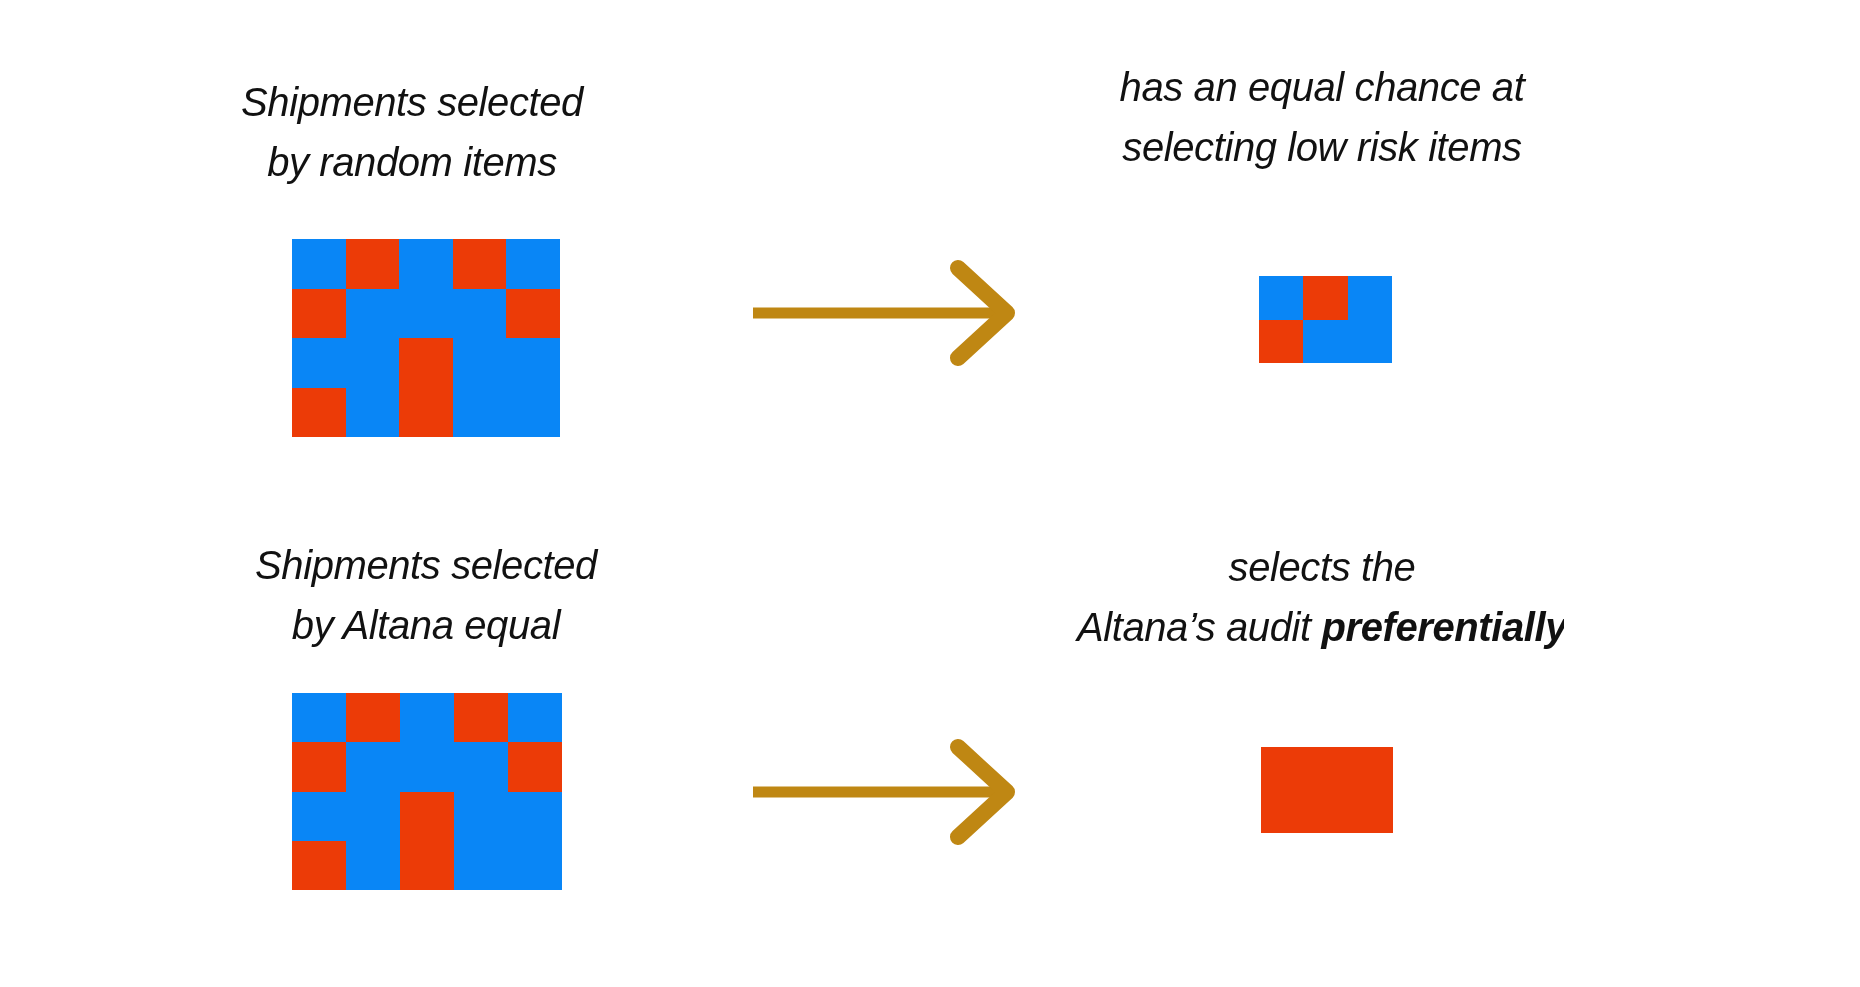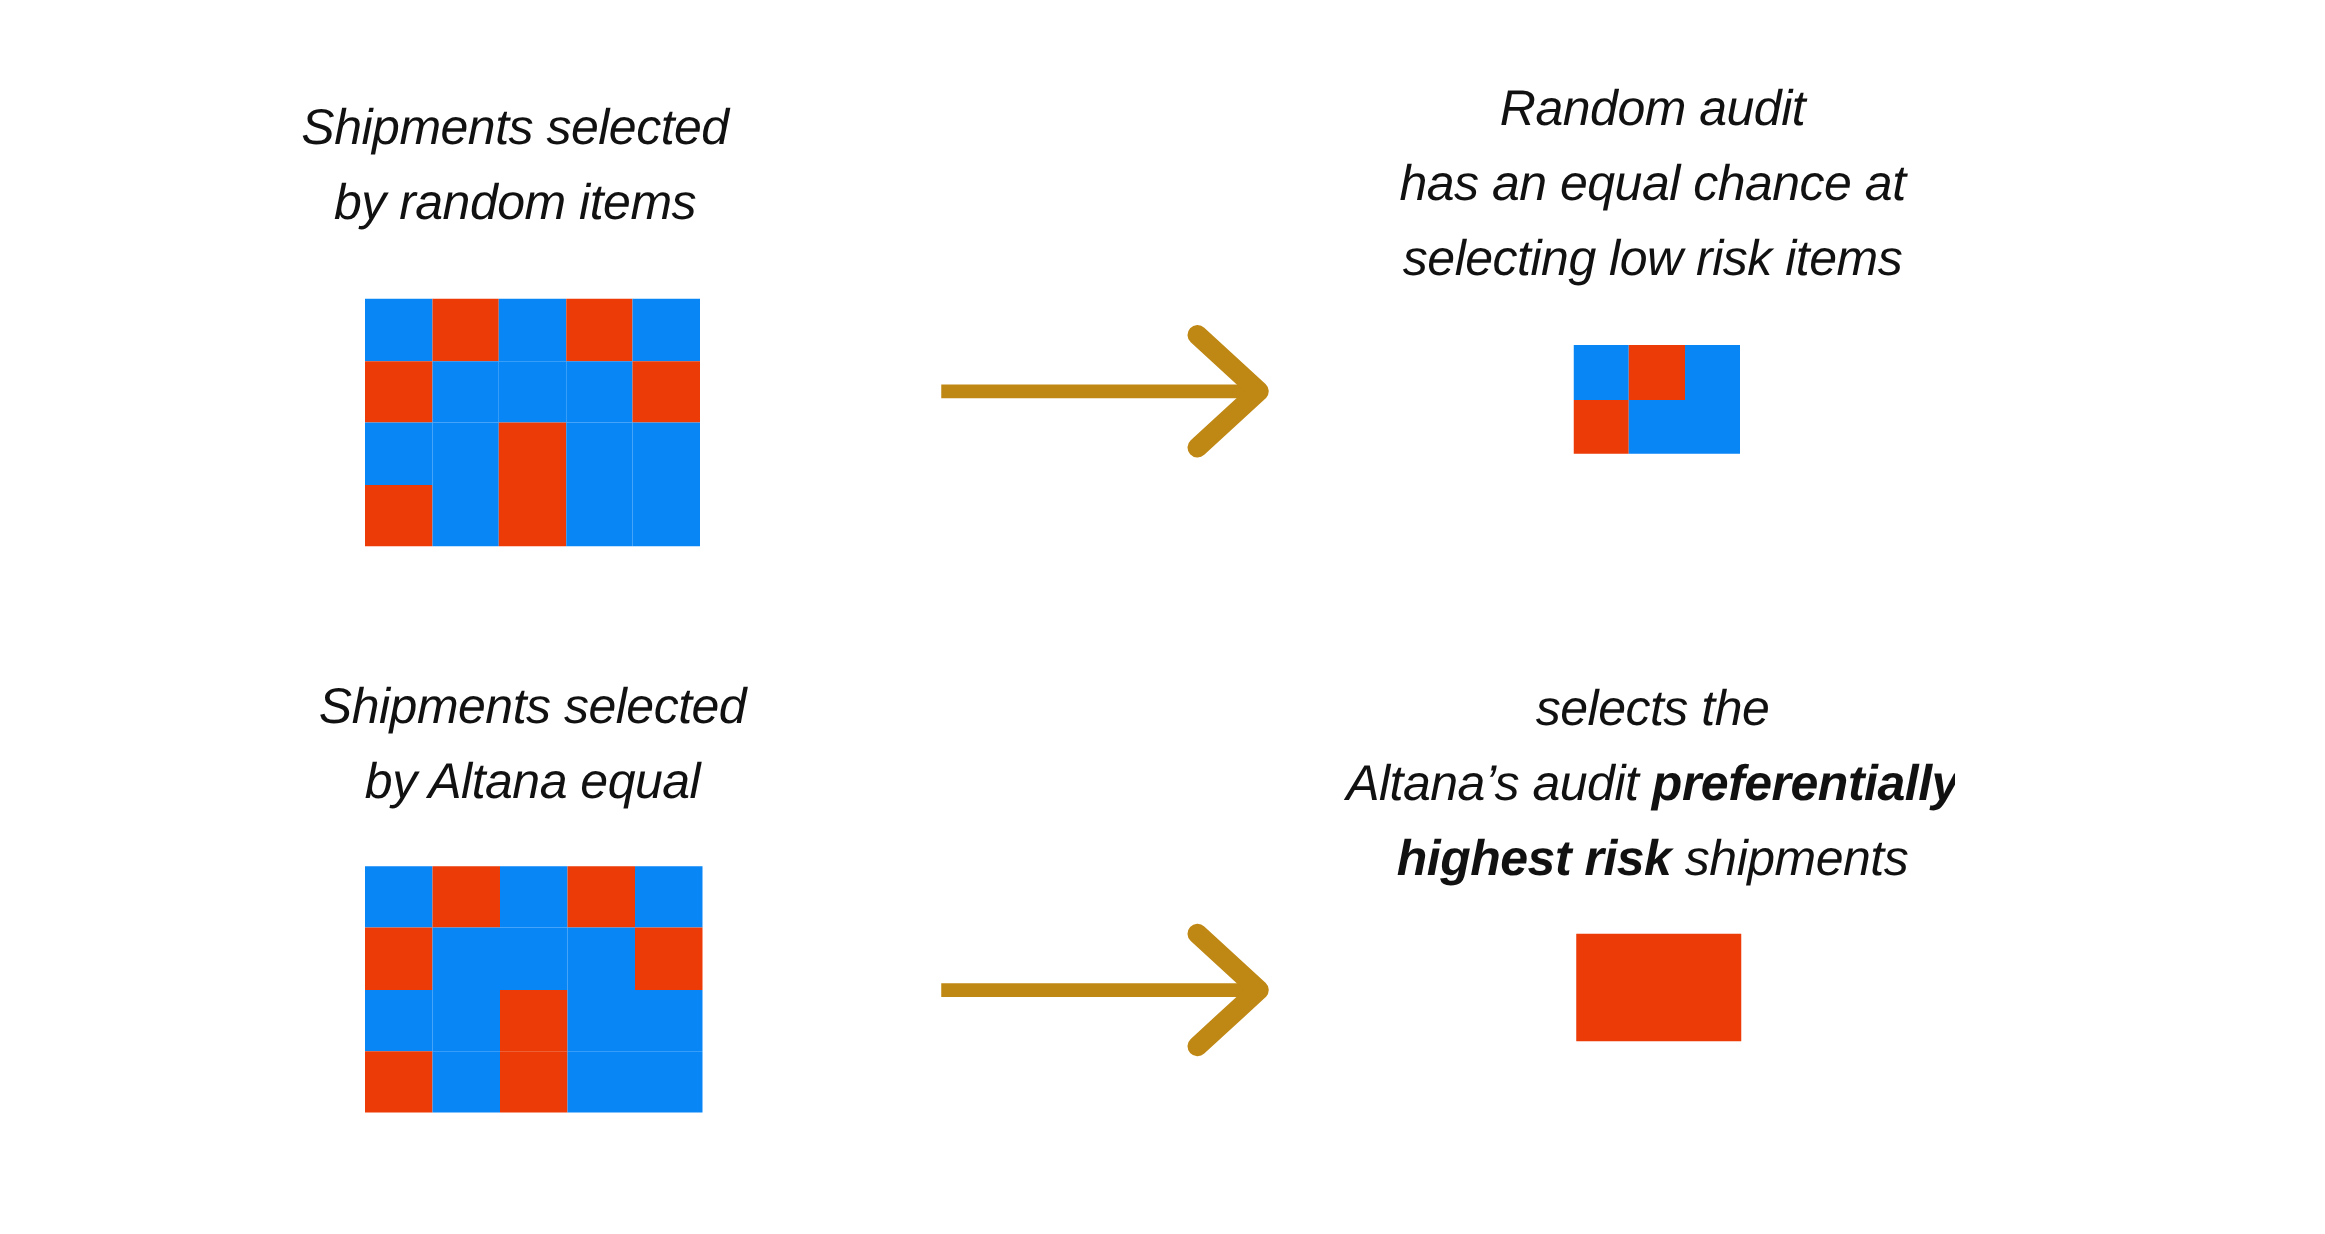--- a/index.html
+++ b/index.html
@@ -85,21 +85,20 @@
       <div class="cell" style="background: rgb(9, 134, 246);"></div>
       <div class="cell" style="background: rgb(9, 134, 246);"></div>
     </div>
 
   <svg class="arrow" id="random-arrow" width="280" height="125" viewBox="0 0 280 125">
     <line class="shaft" x1="8" y1="58" x2="252" y2="58"></line>
     <polyline class="head" points="213,13 262,58 213,103"></polyline>
   </svg>
 
   <div class="label" id="random-result-label">
-      <div class="line">Random audit</div>
       <div class="line">has an equal chance at</div>
       <div class="line">selecting low risk items</div>
     </div>
 
   <div class="ship-grid" id="random-result-grid" style="grid-template-rows: repeat(2, 1fr); grid-template-columns: repeat(3, 1fr);">
       <div class="cell" style="background: rgb(9, 134, 246);"></div>
       <div class="cell" style="background: rgb(236, 59, 7);"></div>
       <div class="cell" style="background: rgb(9, 134, 246);"></div>
       <div class="cell" style="background: rgb(236, 59, 7);"></div>
       <div class="cell" style="background: rgb(9, 134, 246);"></div>
@@ -135,18 +134,17 @@
     </div>
 
   <svg class="arrow" id="altana-arrow" width="280" height="125" viewBox="0 0 280 125">
     <line class="shaft" x1="8" y1="58" x2="252" y2="58"></line>
     <polyline class="head" points="213,13 262,58 213,103"></polyline>
   </svg>
 
   <div class="label" id="altana-result-label">
       <div class="line"><span>selects the</span></div>
       <div class="line"><span>Altana’s audit </span><span class="bold">preferentially</span></div>
-      <div class="line"><span class="bold">highest risk</span><span> shipments</span></div>
     </div>
 
   <div class="solid-rect" id="altana-result-rect" style="background: rgb(236, 59, 7);"></div>
 
 </div>
 
 </body></html>

